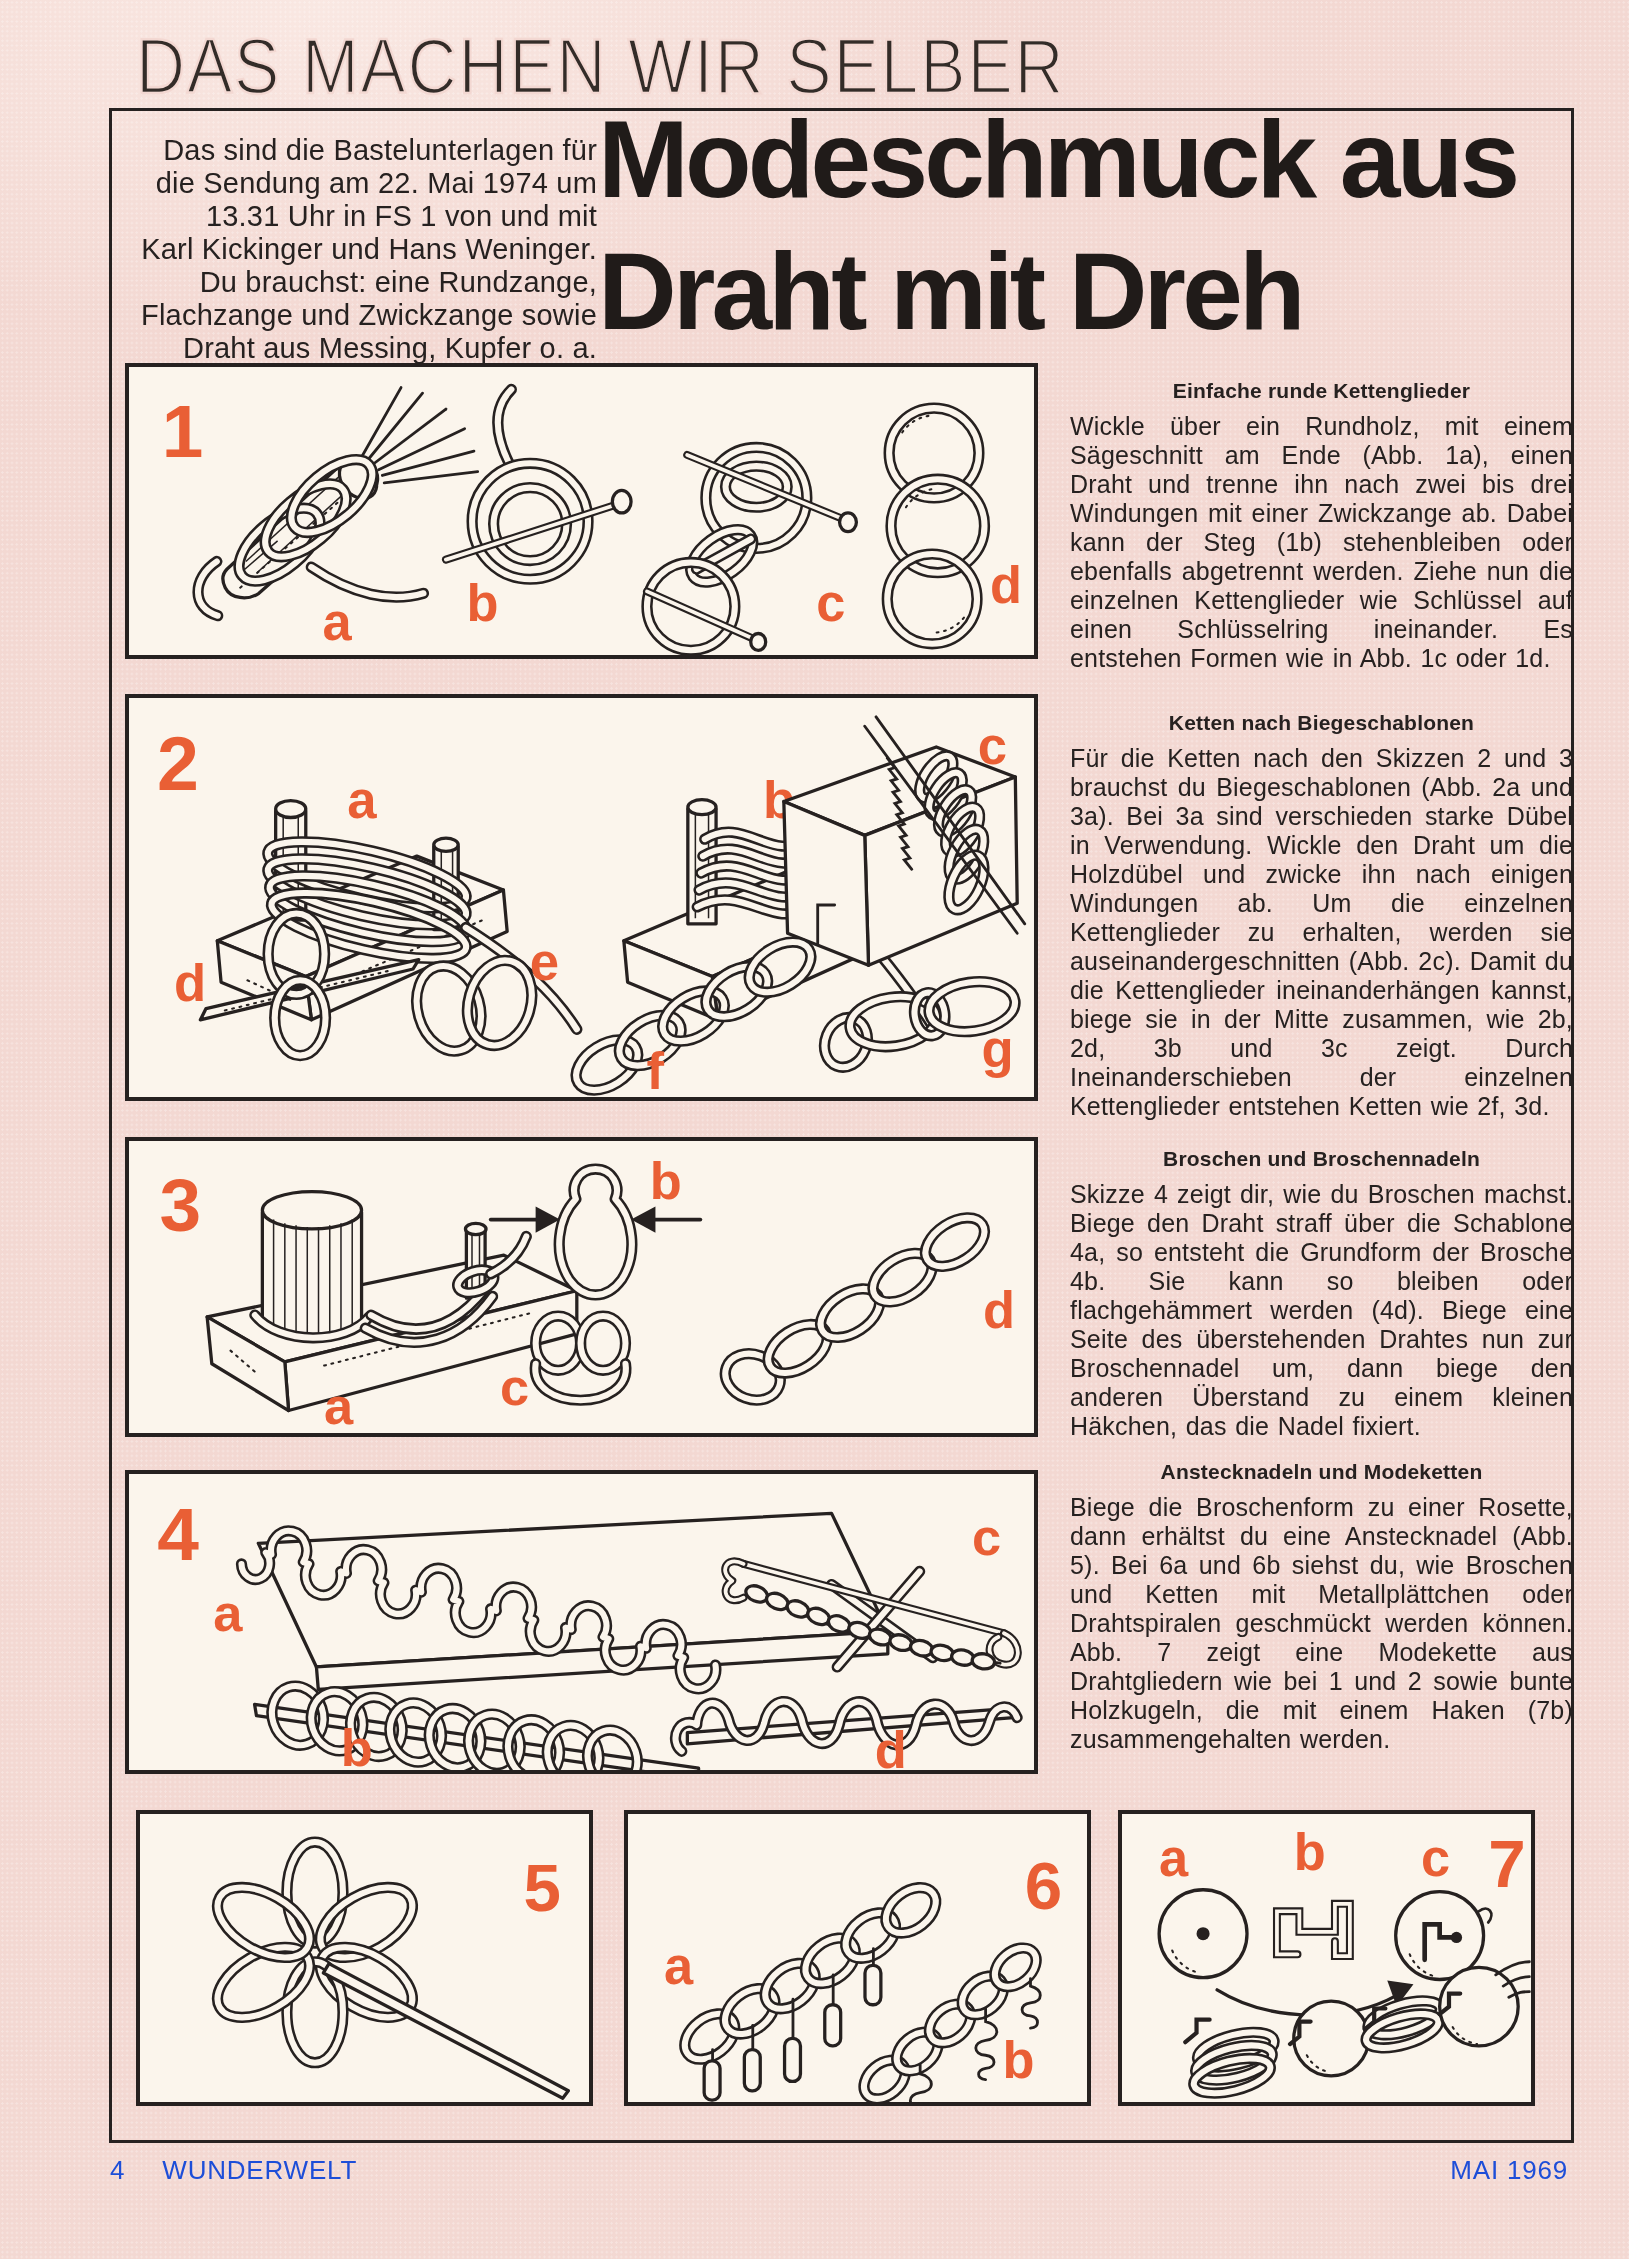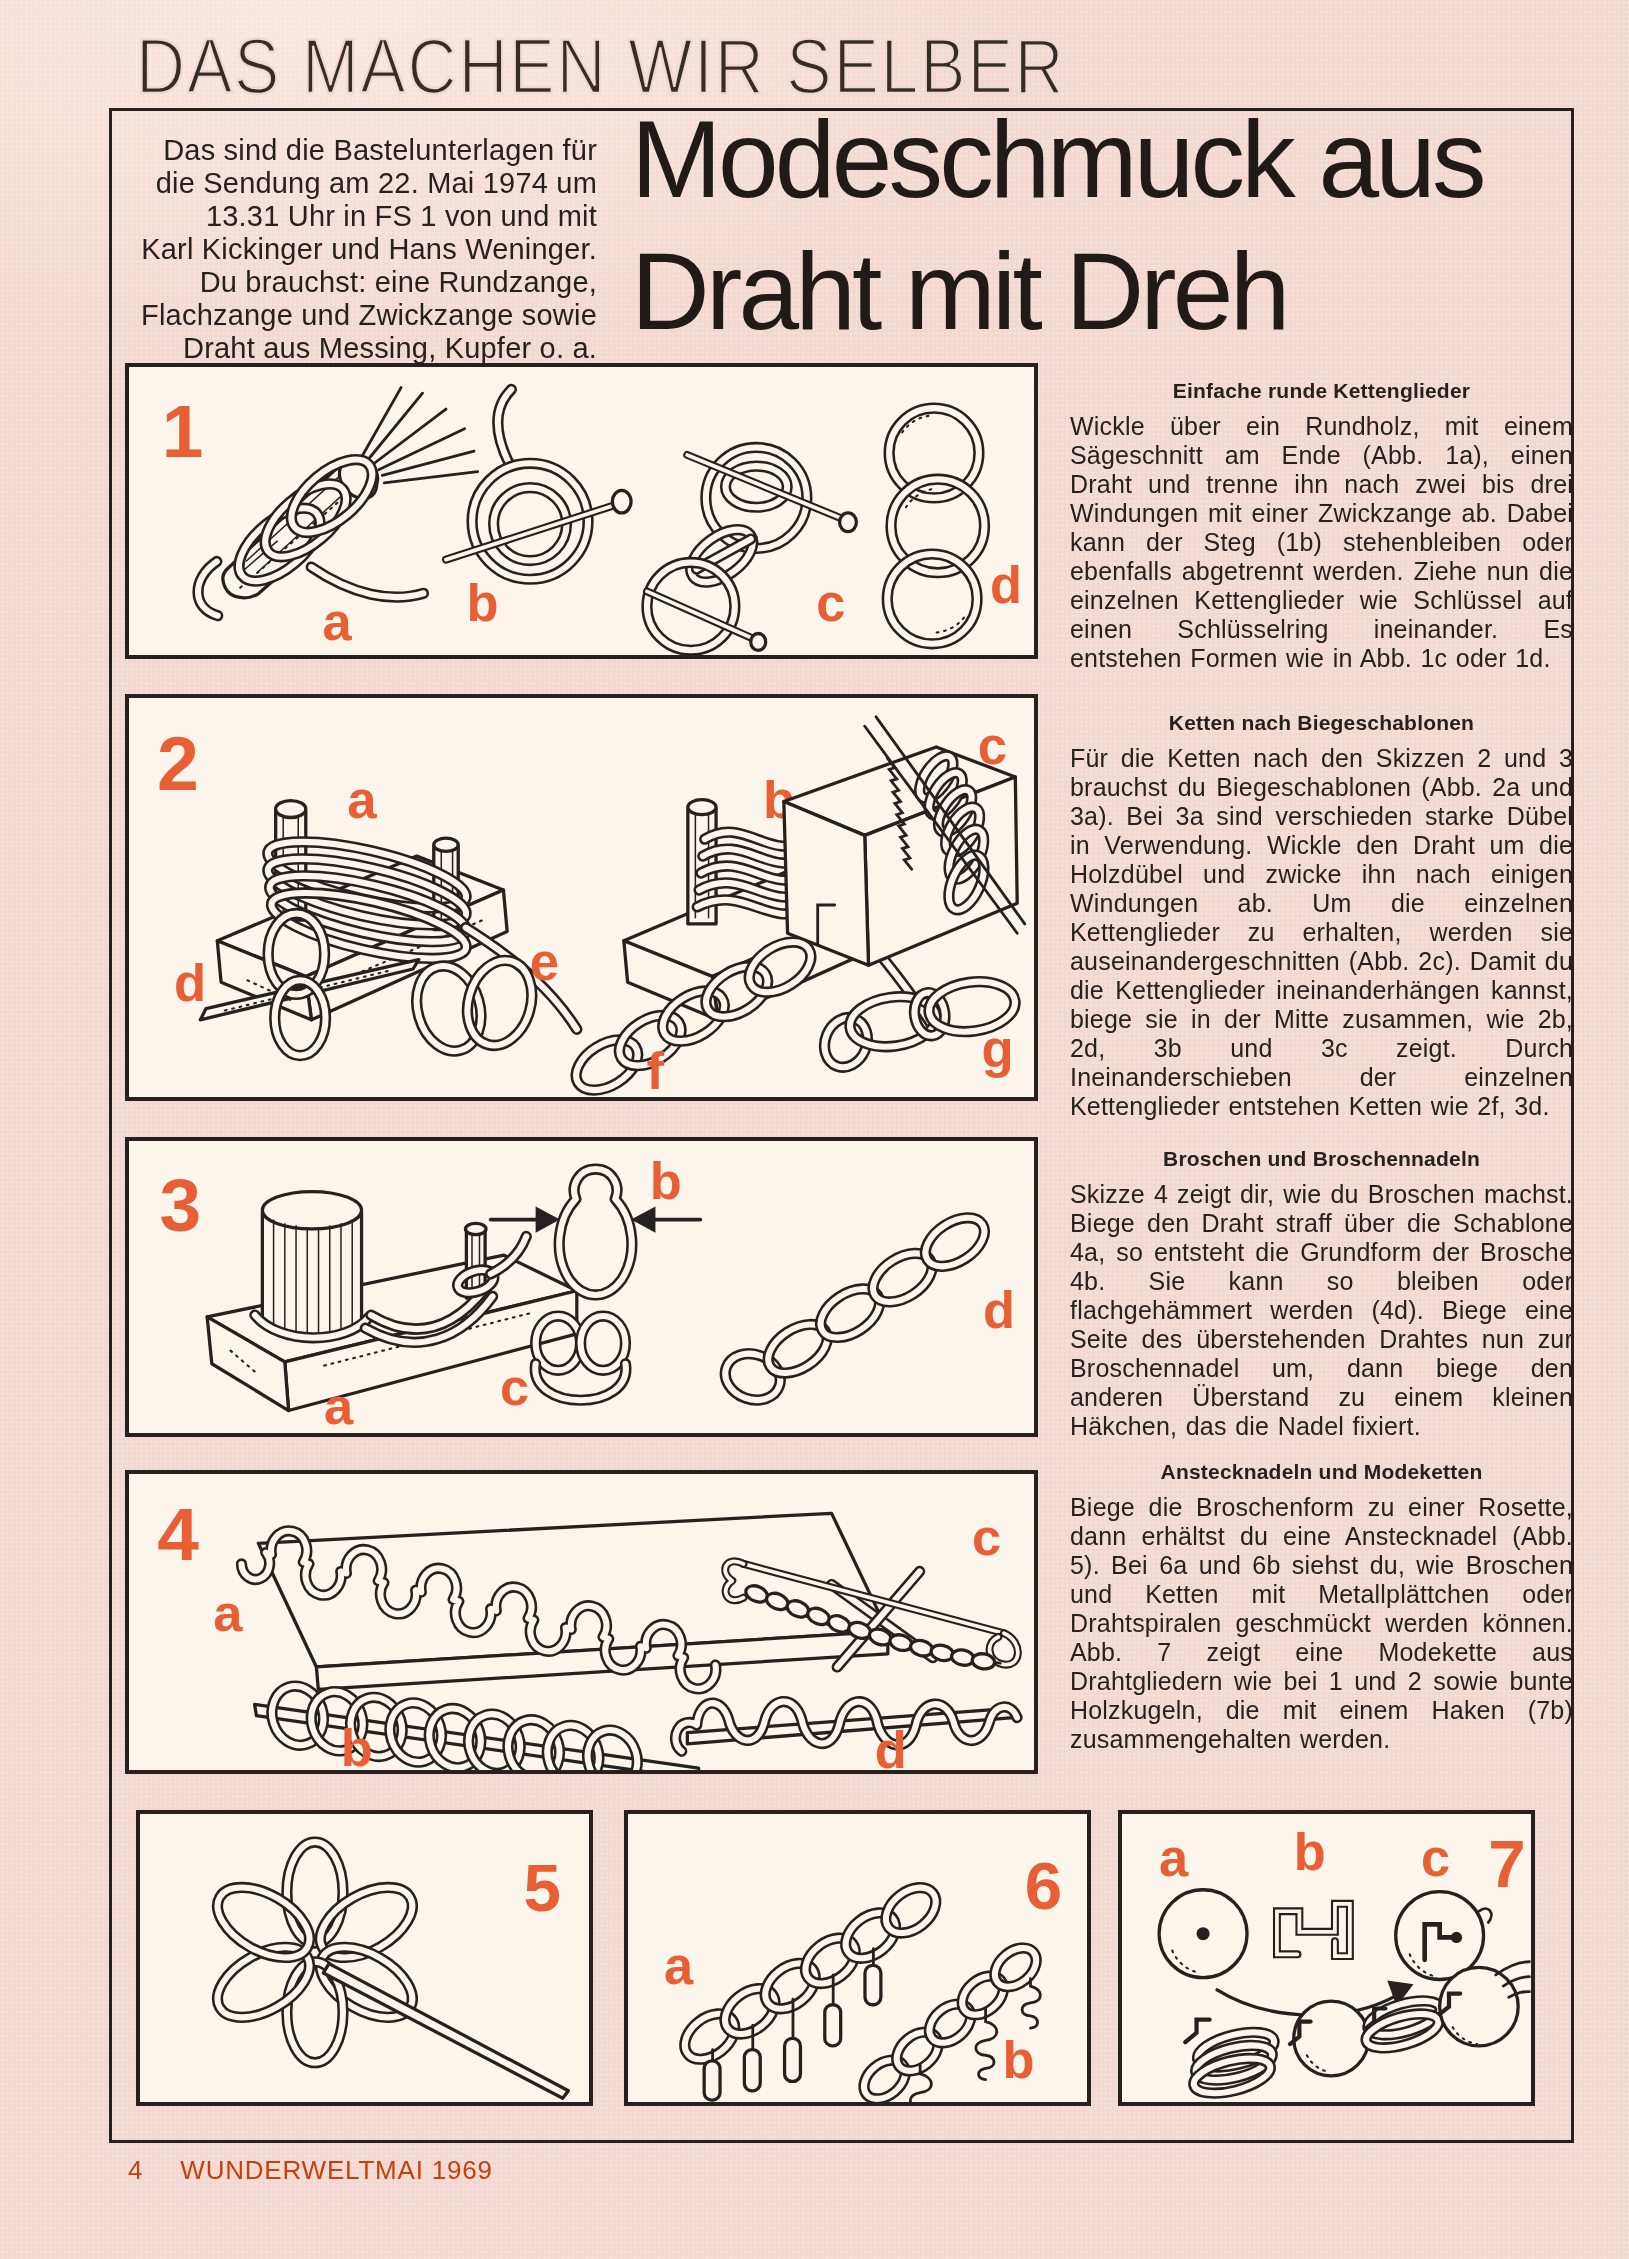--- a/index.html
+++ b/index.html
@@ -26,35 +26,35 @@
   }
   .frame{
     position:absolute;left:109px;top:108px;width:1465px;height:2035px;
     border:3.8px solid var(--ink);
   }
   .intro{
     position:absolute;left:111px;top:134px;width:486px;
     font-size:29px;line-height:33px;text-align:right;letter-spacing:0.2px;
   }
   .title{
-    position:absolute;left:631px;top:94px;width:922px;
-    font-size:109px;font-weight:400;line-height:1.21;letter-spacing:-3.8px;
+    position:absolute;left:598px;top:94px;width:922px;
+    font-size:109px;font-weight:700;line-height:1.21;letter-spacing:-3.8px;
     white-space:nowrap;color:#201b19;
   }
   .col{position:absolute;left:1070px;width:503px}
   .col h3{font-size:21px;font-weight:700;text-align:center;margin-bottom:8.6px;letter-spacing:0.2px}
   .col p{font-size:25px;line-height:29px;text-align:justify;word-spacing:1.4px;letter-spacing:0.2px}
   .panel{
     position:absolute;background:var(--panel);border:4.8px solid var(--ink);
   }
   .panel svg{display:block;width:100%;height:100%}
   .footer{
-    position:absolute;left:128px;right:61px;top:2155px;
-    display:flex;
-    font-size:26px;letter-spacing:0.8px;color:#c2410c;
+    position:absolute;left:110px;right:61px;top:2155px;
+    display:flex;justify-content:space-between;
+    font-size:26px;letter-spacing:0.8px;color:#1d4ed8;
   }
   .footer .pg{margin-right:29px}
   
   .wire{fill:none;stroke:var(--ink);stroke-width:12;stroke-linecap:round;stroke-linejoin:round}
   .wire-in{fill:none;stroke:var(--panel);stroke-width:6.5;stroke-linecap:round;stroke-linejoin:round}
   .thin.wire{stroke-width:8.5}
   .thin.wire-in{stroke-width:4}
   .ln{fill:none;stroke:var(--ink);stroke-width:3;stroke-linecap:round}
   .wood{fill:var(--panel);stroke:var(--ink);stroke-width:3.5;stroke-linejoin:round}
   .hatch{fill:none;stroke:var(--ink);stroke-width:1.6}

